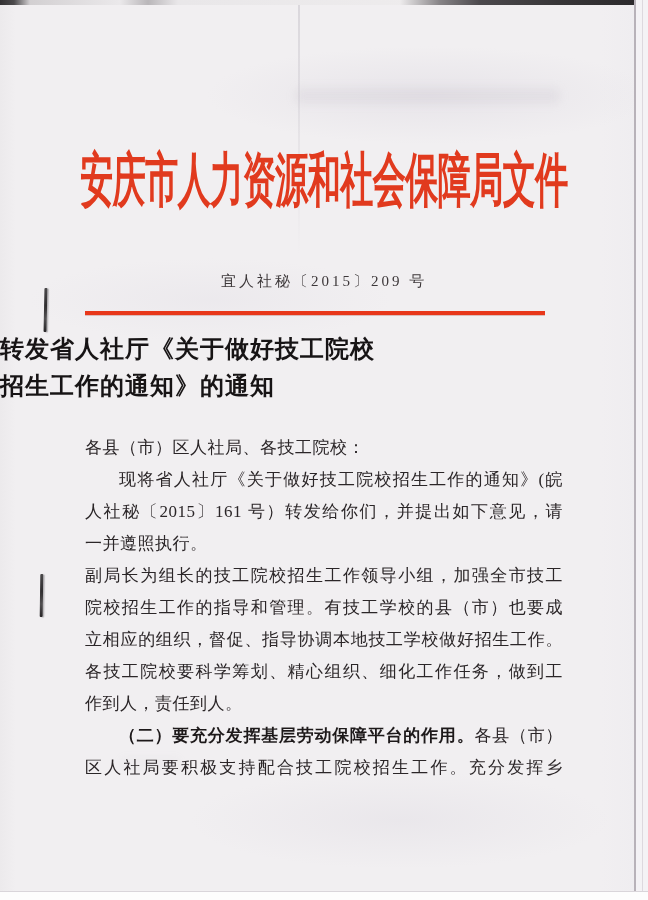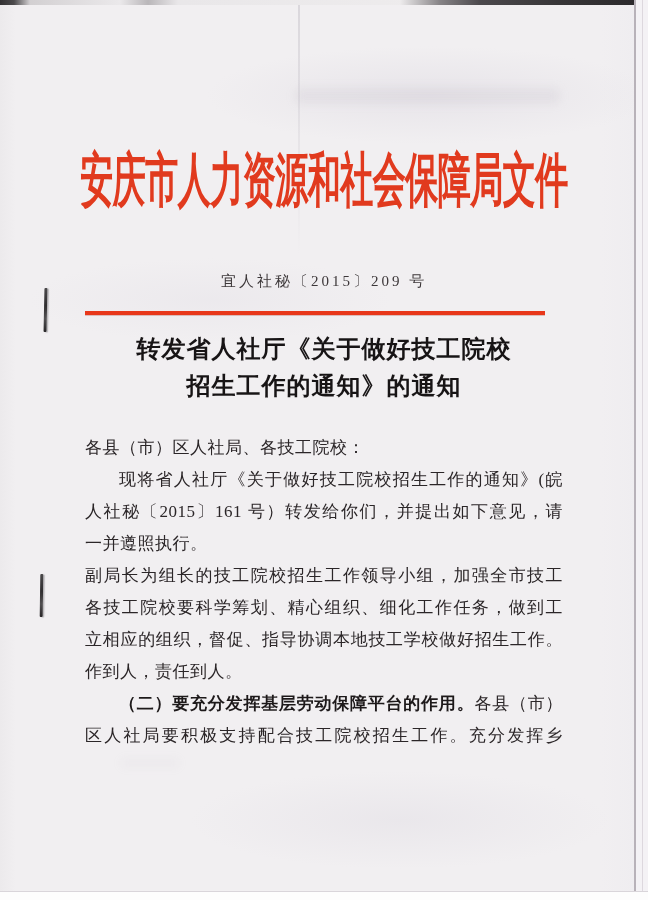--- a/index.html
+++ b/index.html
@@ -96,21 +96,21 @@
   .red-rule {
     position: absolute; left: 85px; top: 311px;
     width: 460px; height: 4px;
     background: #e8371a;
     box-shadow: 0 1px 0 rgba(160,40,20,0.25);
   }
   
   .doc-title {
     position: absolute; left: 0; top: 331px;
     width: 648px;
-    text-align: center;
+    text-align: left;
     font-size: 24px;
     font-weight: bold;
     line-height: 37px;
     color: #171415;
     letter-spacing: 1px;
   }
   
   .body-text {
     position: absolute; left: 85px; top: 432px;
     width: 478px;
@@ -174,22 +174,23 @@
       <div>转发省人社厅《关于做好技工院校</div>
       <div>招生工作的通知》的通知</div>
     </div>
 
     <div class="body-text" style="color: rgb(43, 38, 40);">
         <div class="body-line lastline"><span>各县（市）区人社局、各技工院校：</span></div>
         <div class="body-line indent"><span>现将省人社厅《关于做好技工院校招生工作的通知》(皖</span></div>
         <div class="body-line"><span>人社秘〔2015〕161 号）转发给你们，并提出如下意见，请</span></div>
         <div class="body-line lastline"><span>一并遵照执行。</span></div>
         <div class="body-line"><span>副局长为组长的技工院校招生工作领导小组，加强全市技工</span></div>
+        <div class="body-line"><span>院校招生工作的指导和管理。有技工学校的县（市）也要成</span></div>
+        <div class="body-line"><span>立相应的组织，督促、指导协调本地技工学校做好招生工作。</span></div>
         <div class="body-line"><span>各技工院校要科学筹划、精心组织、细化工作任务，做到工</span></div>
-        <div class="body-line"><span>立相应的组织，督促、指导协调本地技工学校做好招生工作。</span></div>
         <div class="body-line lastline"><span>作到人，责任到人。</span></div>
         <div class="body-line indent"><span class="bold">（二）要充分发挥基层劳动保障平台的作用。</span><span>各县（市）</span></div>
         <div class="body-line"><span>区人社局要积极支持配合技工院校招生工作。充分发挥乡</span></div>
       </div>
 
     <div class="staple staple-1"></div>
     <div class="staple staple-2"></div>
 
     <div class="paper-right-edge"></div>
   </div>

